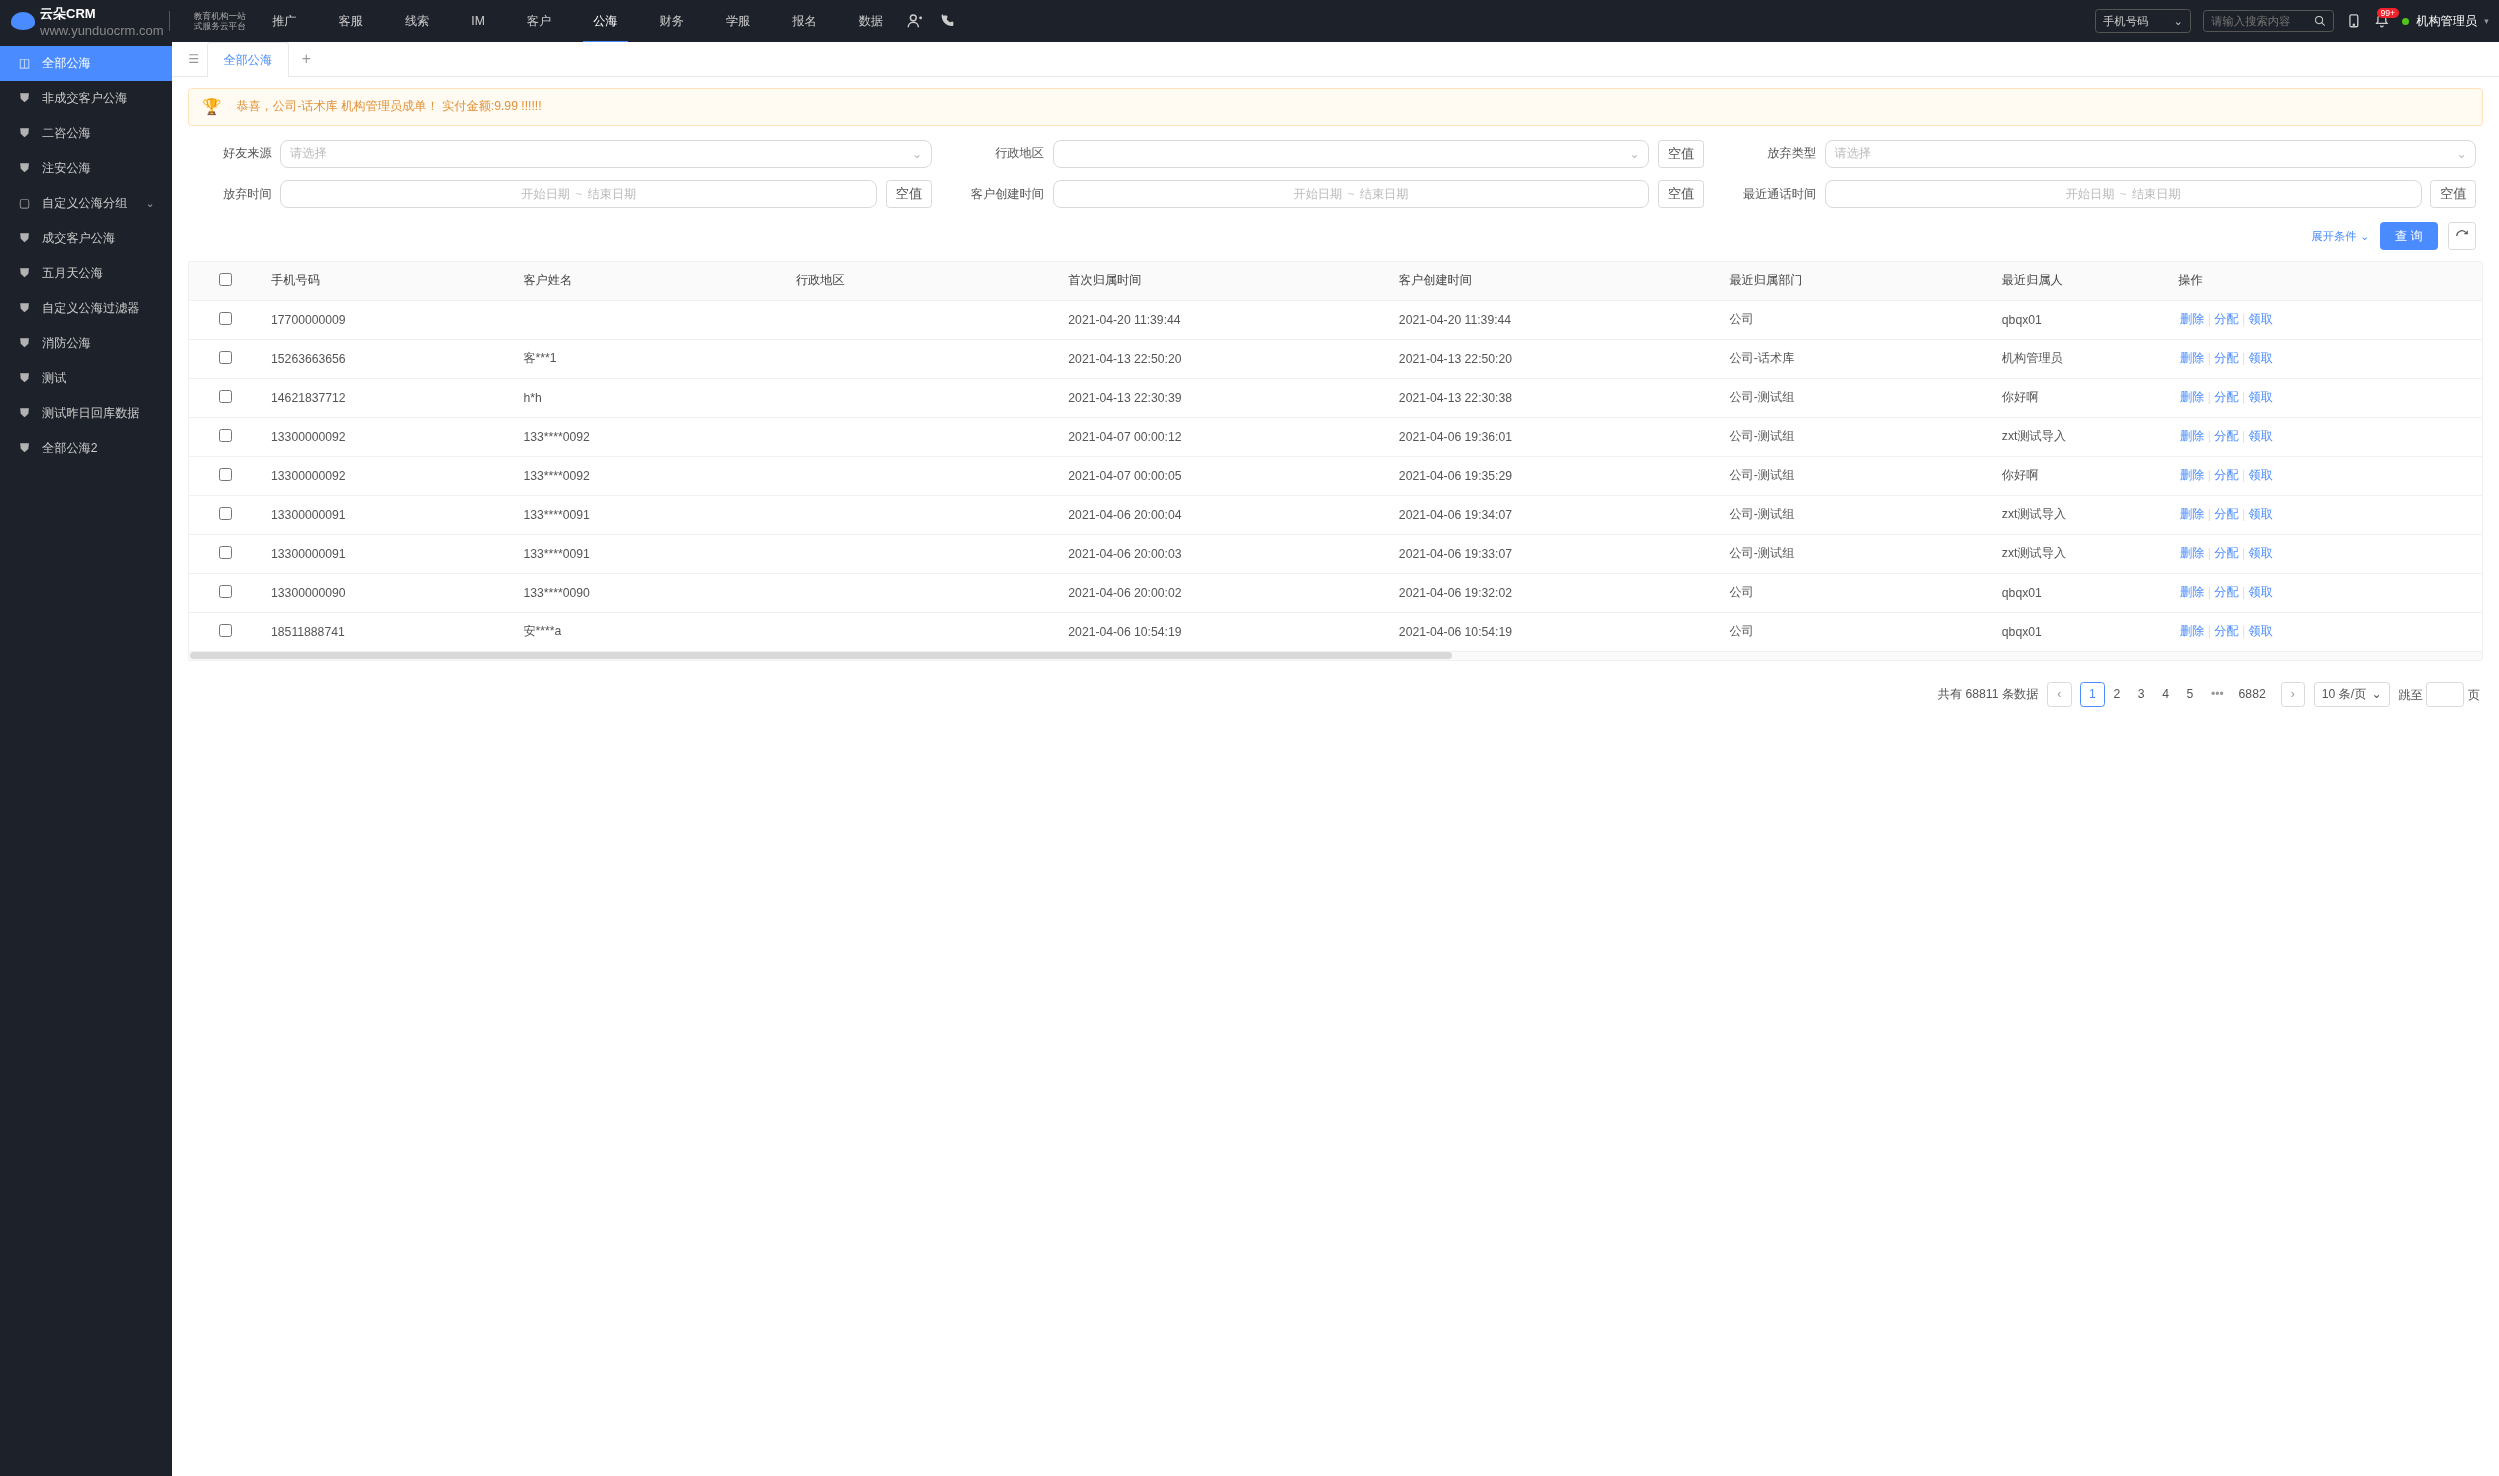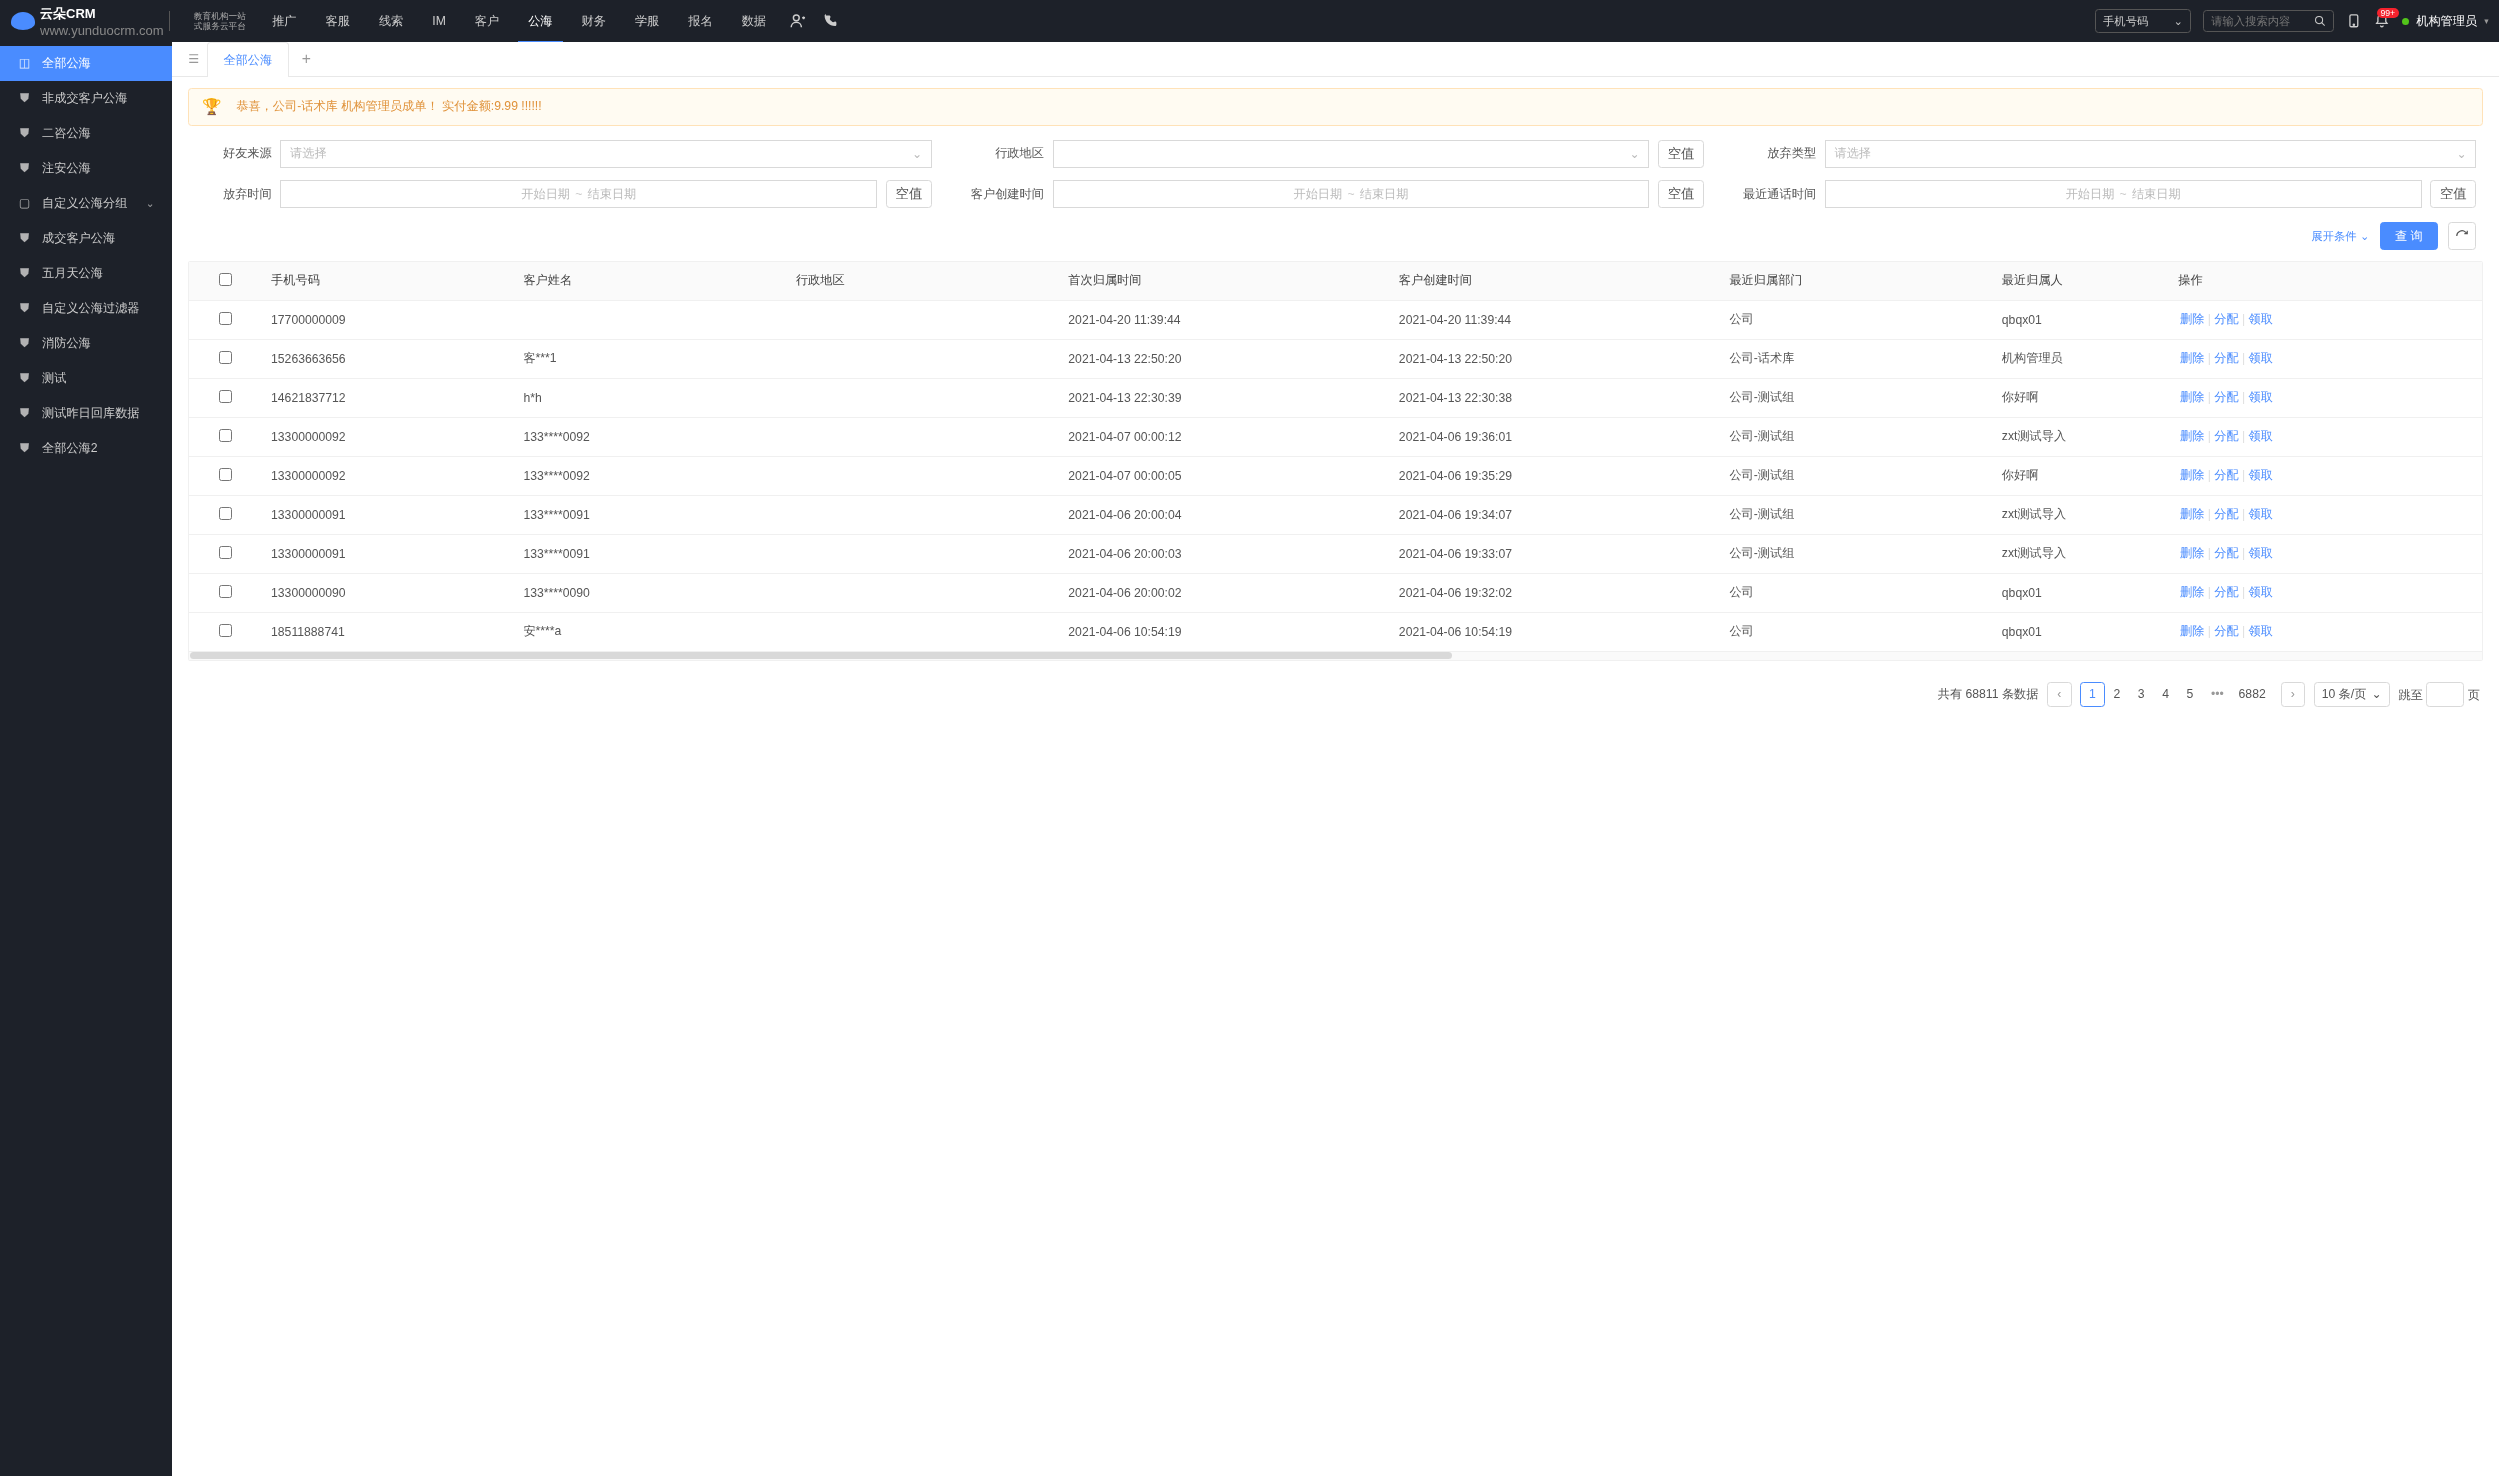--- a/index.html
+++ b/index.html
@@ -5,21 +5,21 @@
 * { margin: 0; padding: 0; box-sizing: border-box; }
 body { font-family: -apple-system, "PingFang SC", "Microsoft YaHei", sans-serif; font-size: 12.2px; color: #333; background: #f5f5f5; overflow: hidden; }
 .app { display: flex; flex-direction: column; height: 100vh; width: 100vw; }
 
 
 .topbar { height: 42px; background: #1d2129; color: #fff; display: flex; align-items: center; padding: 0 10.5px; flex-shrink: 0; }
 .logo { display: flex; align-items: center; gap: 5.2px; margin-right: 15.7px; }
 .logo-cloud { width: 24.4px; height: 17.5px; background: #4a8cff; border-radius: 50% 50% 50% 50% / 60% 60% 40% 40%; position: relative; }
 .logo-text { font-size: 13px; font-weight: 600; color: #fff; }
 .logo-sub { font-size: 8.7px; color: #aaa; border-left: 0.9px solid #555; padding-left: 24px; line-height: 1.2; }
-.topnav { display: flex; gap: 8px; }
+.topnav { display: flex; gap: 21px; }
 .topnav-item { padding: 0 10.5px; height: 42px; line-height: 42px; color: #ccc; cursor: pointer; }
 .topnav-item.active { color: #fff; border-bottom: 1.7px solid #4a8cff; }
 .top-icons { display: flex; align-items: center; gap: 15.7px; margin-left: 12.2px; color: #ccc; }
 .top-right { margin-left: auto; display: flex; align-items: center; gap: 12.2px; }
 .search-type { border: 0.9px solid #555; border-radius: 3.5px; padding: 3.5px 7px; color: #ccc; font-size: 11.3px; display: flex; align-items: center; gap: 5.2px; width: 96px; }
 .search-box { border: 0.9px solid #555; border-radius: 3.5px; padding: 3.5px 7px; display: flex; align-items: center; gap: 5.2px; width: 131px; }
 .search-box input { background: transparent; border: none; color: #ccc; width: 100%; outline: none; font-size: 11.3px; }
 .top-icon { color: #ccc; cursor: pointer; font-size: 15.7px; }
 .bell { position: relative; }
 .badge { position: absolute; top: -5.2px; right: -8.7px; background: #f5222d; color: #fff; font-size: 8.7px; border-radius: 7px; padding: 0 3.5px; }
@@ -41,21 +41,21 @@
 .tab { height: 35px; line-height: 35px; padding: 0 15.7px; border: 0.9px solid #e8e8e8; border-bottom: none; color: #4a8cff; background: #fff; cursor: pointer; font-size: 12.2px; border-radius: 3.5px 3.5px 0 0; margin-bottom: -0.9px; }
 .tab-add { width: 35px; text-align: center; color: #999; cursor: pointer; font-size: 15.7px; }
 
 .content { flex: 1; overflow: auto; padding: 10.5px 15.7px; display: flex; flex-direction: column; gap: 10.5px; }
 .notice { border: 0.9px solid #ffe2b8; background: #fffbf2; border-radius: 3.5px; padding: 8.7px 14px; display: flex; align-items: center; gap: 14px; color: #e0923a; }
 .trophy { color: #f5a623; font-size: 15.7px; }
 
 .filters { display: grid; grid-template-columns: repeat(3, 1fr); gap: 12.2px 35px; padding: 3.5px 7px; }
 .filter { display: flex; align-items: center; gap: 8.7px; }
 .filter-label { width: 77px; text-align: right; color: #555; }
-.select, .date-range { border: 0.9px solid #d9d9d9; border-radius: 0; height: 28px; display: flex; align-items: center; padding: 0 8.7px; color: #bbb; flex: 1; min-width: 0; justify-content: space-between; }
+.select, .date-range { border: 0.9px solid #d9d9d9; border-radius: 8px; height: 28px; display: flex; align-items: center; padding: 0 8.7px; color: #bbb; flex: 1; min-width: 0; justify-content: space-between; }
 .date-range { gap: 5.2px; justify-content: center; }
 .date-range span { white-space: nowrap; }
 .date-sep { color: #ccc; }
 .empty-btn { border: 0.9px solid #d9d9d9; border-radius: 3.5px; height: 28px; padding: 0 8.7px; background: #fff; cursor: pointer; color: #555; text-align: right; }
 
 .filter-actions { display: flex; justify-content: flex-end; align-items: center; gap: 10.5px; padding: 0 7px; }
 .link { color: #4a8cff; cursor: pointer; font-size: 11.3px; display: flex; align-items: center; gap: 3.5px; }
 .btn { height: 28px; padding: 0 14px; border-radius: 3.5px; border: 0.9px solid #d9d9d9; background: #fff; cursor: pointer; font-size: 12.2px; display: inline-flex; align-items: center; }
 .btn.primary { background: #4a8cff; border-color: #4a8cff; color: #fff; }
 .btn.disabled { color: #bbb; cursor: not-allowed; }

